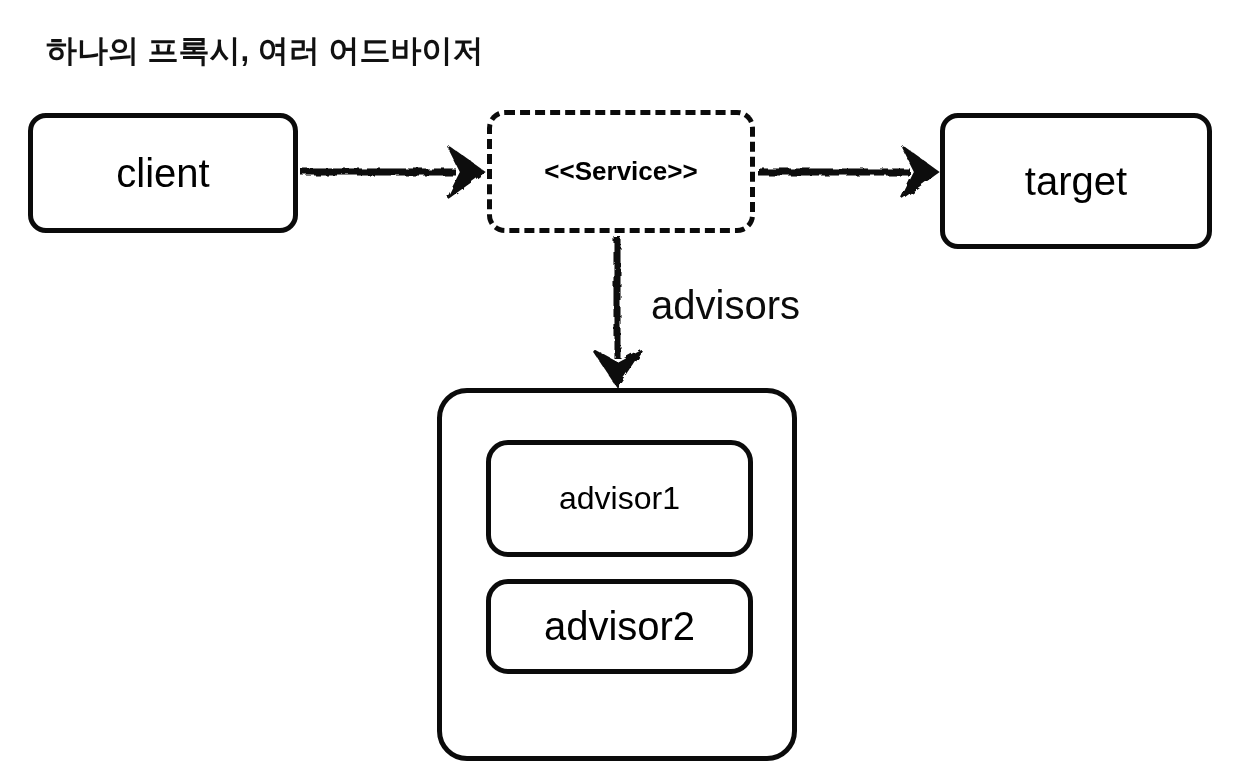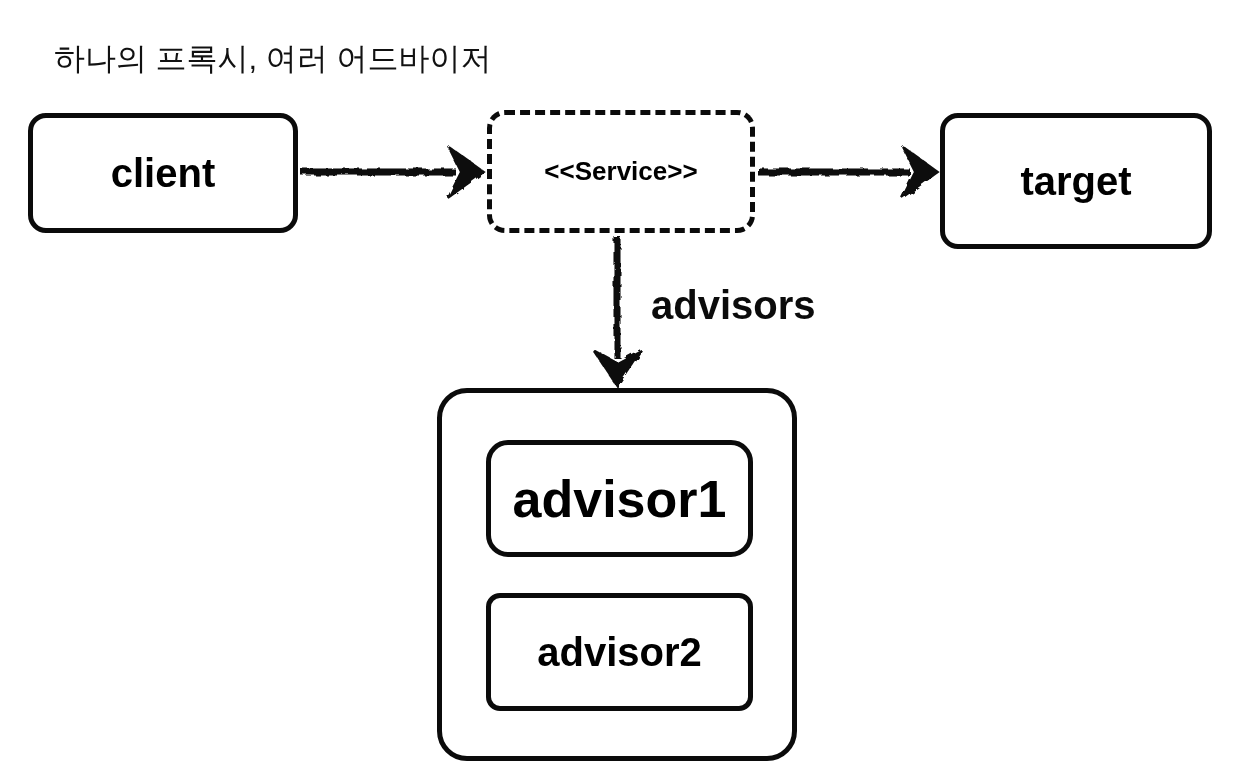--- a/index.html
+++ b/index.html
@@ -13,23 +13,23 @@
     height: 784px;
     background: #ffffff;
     overflow: hidden;
     font-family: "Liberation Sans", "DejaVu Sans", sans-serif;
     color: #000;
   }
   .title {
     position: absolute;
     left: 38px;
     top: 22px;
-    margin: 16px;
+    margin: 8px;
     font-size: 31px;
-    font-weight: normal;
+    font-weight: bold;
     letter-spacing: 0;
     color: #111;
   }
   .arrows {
     position: absolute;
     left: 0;
     top: 0;
     z-index: 0;
   }
   .node {
@@ -38,47 +38,47 @@
     border: 5px solid #0b0b0b;
     border-radius: 18px;
     background: #ffffff;
     display: flex;
     align-items: center;
     justify-content: center;
     font-weight: bold;
     z-index: 1;
   }
   .node .label {
-    font-weight: bold;
+    font-weight: normal;
   }
   #node-client  { left: 28px;  top: 113px; width: 270px; height: 120px; font-size: 40px; }
   #node-target  { left: 940px; top: 113px; width: 272px; height: 136px; font-size: 40px; }
   #node-proxy {
     left: 487px; top: 110px; width: 268px; height: 123px;
     border-style: dashed;
     flex-direction: column;
     line-height: 1.12;
     background: transparent;
     gap: 38px;
   }
   #node-proxy .stereotype { font-size: 26px; font-weight: bold; }
   #node-proxy .label      { font-size: 38px; }
   #advisors-group {
     left: 437px; top: 388px; width: 360px; height: 373px;
     border-radius: 30px;
     background: transparent;
   }
-  #node-advisor1 { left: 486px; top: 440px; width: 267px; height: 117px; font-size: 52px; border-radius: 22px; text-align: center; }
-  #node-advisor2 { left: 486px; top: 593px; width: 267px; height: 118px; font-size: 40px; border-radius: 14px; }
+  #node-advisor1 { left: 486px; top: 440px; width: 267px; height: 117px; font-size: 32px; border-radius: 22px; text-align: center; }
+  #node-advisor2 { left: 486px; top: 579px; width: 267px; height: 95px; font-size: 40px; border-radius: 22px; }
   .advisors-label {
     position: absolute;
     left: 651px;
     top: 283px;
     font-size: 40px;
-    font-weight: bold;
+    font-weight: normal;
     z-index: 1;
     color: #0b0b0b;
   }
 </style>
 </head>
 <body>
 
 <div class="canvas">
 
   <h1 class="title">하나의 프록시, 여러 어드바이저</h1>

